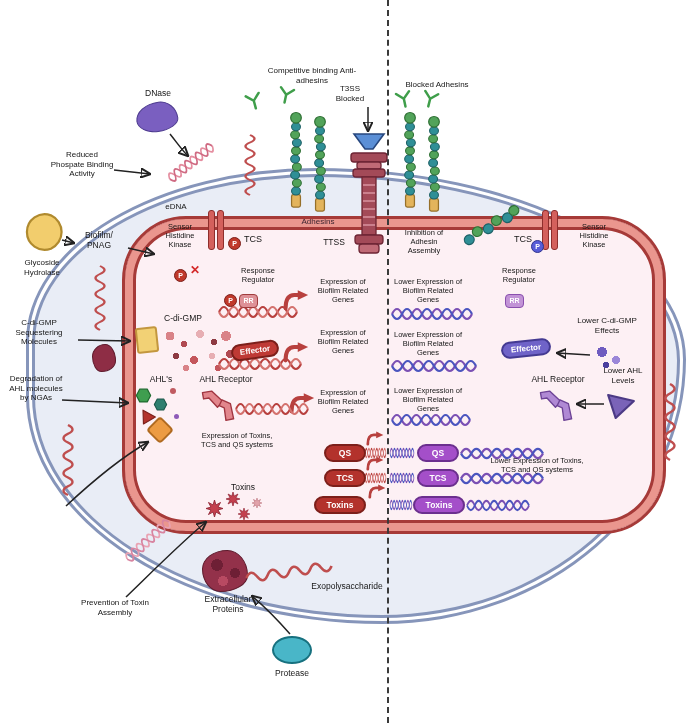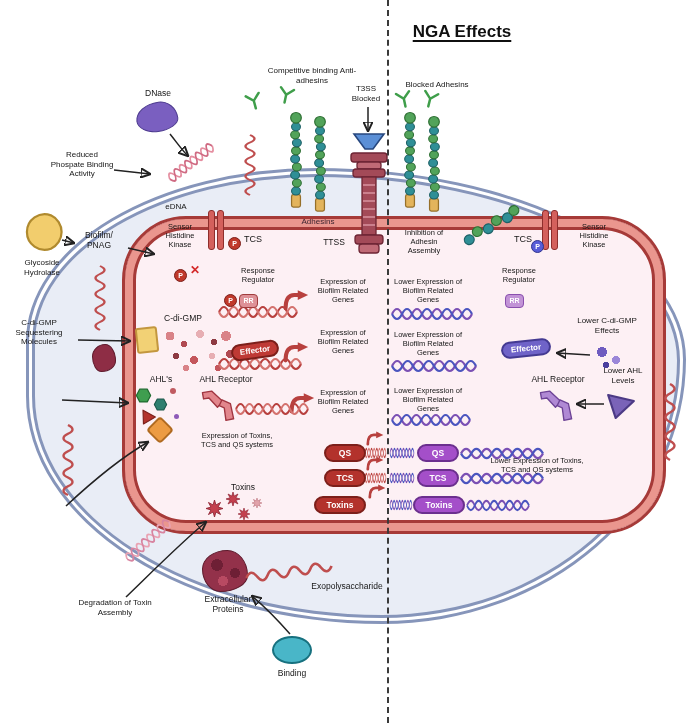--- a/index.html
+++ b/index.html
@@ -98,24 +98,23 @@
       </g>
   </defs>
 </svg>
 
 <div id="canvas">
 
   <div class="outer" style="left:26px;top:168px;width:660px;height:456px"></div>
   <div class="inner" style="left:122px;top:216px;width:544px;height:318px"></div>
   <div class="dash" style="left:387px;top:0;height:723px"></div>
 
-  <div class="title" style="left:396px;top:22px;width:132px">NGA Effects</div>
 
   <div class="lbl b f8" style="left:266px;top:66px;width:92px">Competitive binding Anti-adhesins</div>
-  <div class="lbl b f8" style="left:344px;top:84px;width:44px">T3SS Blocked</div>
+  <div class="lbl b f8" style="left:328px;top:84px;width:44px">T3SS Blocked</div>
   <div class="lbl b f8" style="left:396px;top:80px;width:82px">Blocked Adhesins</div>
 
   <svg class="shape" viewBox="0 0 24 24" preserveAspectRatio="none" style="left:244px;top:92px;width:20px;height:19px;transform:rotate(-15deg)">
       <use href="#ab-g"></use>
     </svg>
   <svg class="shape" viewBox="0 0 24 24" preserveAspectRatio="none" style="left:276px;top:86px;width:20px;height:19px;transform:rotate(12deg)">
       <use href="#ab-g"></use>
     </svg>
   <svg class="shape" viewBox="0 0 24 24" preserveAspectRatio="none" style="left:394px;top:90px;width:20px;height:19px;transform:rotate(-12deg)">
       <use href="#ab-g"></use>
@@ -155,24 +154,25 @@
       <use href="#moon-g"></use>
     </svg>
   <div class="lbl b f8" style="left:12px;top:258px;width:60px">Glycoside Hydrolase</div>
   <div class="lbl b f85" style="left:74px;top:230px;width:50px">Biofilm/ PNAG</div>
   <svg class="shape" viewBox="0 0 80 12" preserveAspectRatio="none" style="left:68px;top:292px;width:64px;height:12px;transform:rotate(90deg)">
       <use href="#wave-p"></use>
     </svg>
   <div class="lbl b f8" style="left:6px;top:318px;width:66px">C-di-GMP Sequestering Molecules</div>
   <div class="blob" style="left:136px;top:327px;width:22px;height:26px;background:#f2d175;border:2px solid #c3973f;border-radius:3px;transform:rotate(-6deg)"></div>
   <div class="blob" style="left:92px;top:344px;width:24px;height:28px;background:#8e2d45;border:1px solid #5e1a2c;border-radius:55% 45% 60% 40% / 45% 60% 40% 55%"></div>
+  <div class="lbl b f8" style="left:8px;top:374px;width:56px">Degradation of AHL molecules by NGAs</div>
   <svg class="shape" viewBox="0 0 80 12" preserveAspectRatio="none" style="left:33px;top:454px;width:70px;height:12px;transform:rotate(90deg)">
       <use href="#wave-p"></use>
     </svg>
-  <div class="lbl b f8" style="left:78px;top:598px;width:74px">Degradation of Toxin Assembly</div>
+  <div class="lbl b f8" style="left:78px;top:598px;width:74px">Prevention of Toxin Assembly</div>
   <svg class="shape" viewBox="0 0 80 14" preserveAspectRatio="none" style="left:120px;top:534px;width:56px;height:13px;transform:rotate(-42deg);--c1:#e9a2b2;--c2:#d884a0">
       <use href="#dna-g"></use>
     </svg>
   <svg class="shape" viewBox="0 0 80 12" preserveAspectRatio="none" style="left:220px;top:159px;width:60px;height:12px;transform:rotate(90deg)">
       <use href="#wave-p"></use>
     </svg>
   <svg class="shape" viewBox="0 0 80 12" preserveAspectRatio="none" style="left:632px;top:416px;width:76px;height:12px;transform:rotate(90deg)">
       <use href="#wave-p"></use>
     </svg>
 
@@ -355,21 +355,21 @@
   <div class="blob" style="left:202px;top:550px;width:46px;height:42px;background:#93314a;border:1px solid #5e1a2c;border-radius:55% 45% 60% 40% / 45% 60% 40% 55%;background-image:
     radial-gradient(circle 6px at 14px 14px,#6e1f35 99%,transparent),
     radial-gradient(circle 5px at 32px 22px,#6e1f35 99%,transparent),
     radial-gradient(circle 5px at 20px 30px,#b84a62 99%,transparent)"></div>
   <div class="lbl b f85" style="left:194px;top:594px;width:68px">Extracellular Proteins</div>
   <svg class="shape" viewBox="0 0 80 12" preserveAspectRatio="none" style="left:246px;top:566px;width:86px;height:12px;transform:rotate(-8deg)">
       <use href="#wave-p"></use>
     </svg>
   <div class="lbl b f85" style="left:300px;top:581px;width:94px">Exopolysaccharide</div>
   <div class="blob" style="left:272px;top:636px;width:40px;height:28px;background:#49b6c8;border:2.5px solid #17717f;border-radius:50%"></div>
-  <div class="lbl b f85" style="left:266px;top:668px;width:52px">Binding</div>
+  <div class="lbl b f85" style="left:266px;top:668px;width:52px">Protease</div>
 
   <svg id="overlay" width="691" height="723" viewBox="0 0 691 723">
     <defs>
       <marker id="ah" viewBox="0 0 8 8" refX="7" refY="4" markerWidth="7" markerHeight="7" orient="auto-start-reverse">
         <path d="M0,0.5 L7.5,4 L0,7.5 Z" fill="#222" stroke="none"></path>
       </marker>
     </defs>
     <path d="M170,134 C178,144 182,150 188,156" marker-end="url(#ah)"></path>
     <path d="M114,170 L150,174" marker-end="url(#ah)"></path>
     <path d="M62,240 L74,243" marker-end="url(#ah)"></path>

